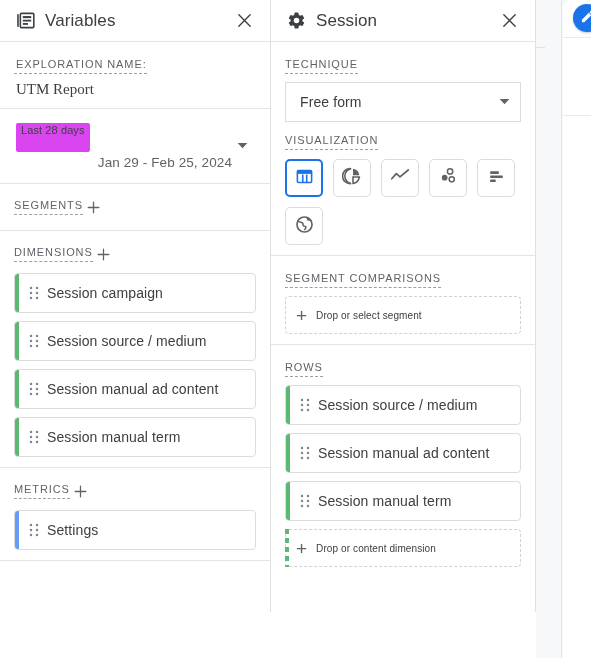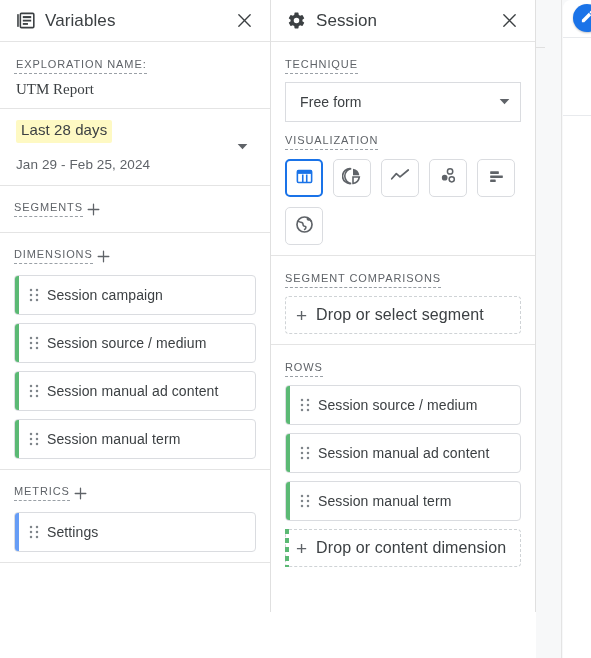--- a/index.html
+++ b/index.html
@@ -93,32 +93,33 @@
   .exp-label { padding-left: 2px; }
 
   
   .date-row {
     display: flex; align-items: center;
     padding: 11px 14px 13px 14px;
   }
   .date-texts { flex: 1; padding-left: 2px; }
   .date-chip {
     display: inline-block;
-    background: #fef9c3;
+    background: #d946ef;
     color: #3c4043;
-    font-size: 15px;
-    padding: 1px 5px 5px 5px;
+    font-size: 11px;
+    padding: 1px 5px 16px 5px;
     border-radius: 2px;
     letter-spacing: .1px;
   }
   .date-sub {
     font-size: 13.5px;
     color: #5f6368;
-    margin-top: 14px;
+    margin-top: 3px;
     letter-spacing: .1px;
+    text-align: right;
   }
   .date-caret {
     width: 20px; height: 20px;
     display: flex; align-items: center; justify-content: center;
     cursor: pointer;
     margin-right: 4px;
   }
 
   
   .chip {
@@ -179,21 +180,21 @@
        to bottom, #5bb974 0 5px, transparent 5px 9px);
   }
   .chip-drop .plus-glyph {
     font-size: 19px;
     color: #5f6368;
     line-height: 1;
     margin-right: 9px;
     font-weight: 300;
   }
   .chip-drop .drop-text {
-    font-size: 16px;
+    font-size: 10px;
     color: #3c4043;
     letter-spacing: .1px;
   }
 
   
   .select-box {
     display: flex;
     align-items: center;
     height: 40px;
     border: 1px solid #dadce0;

